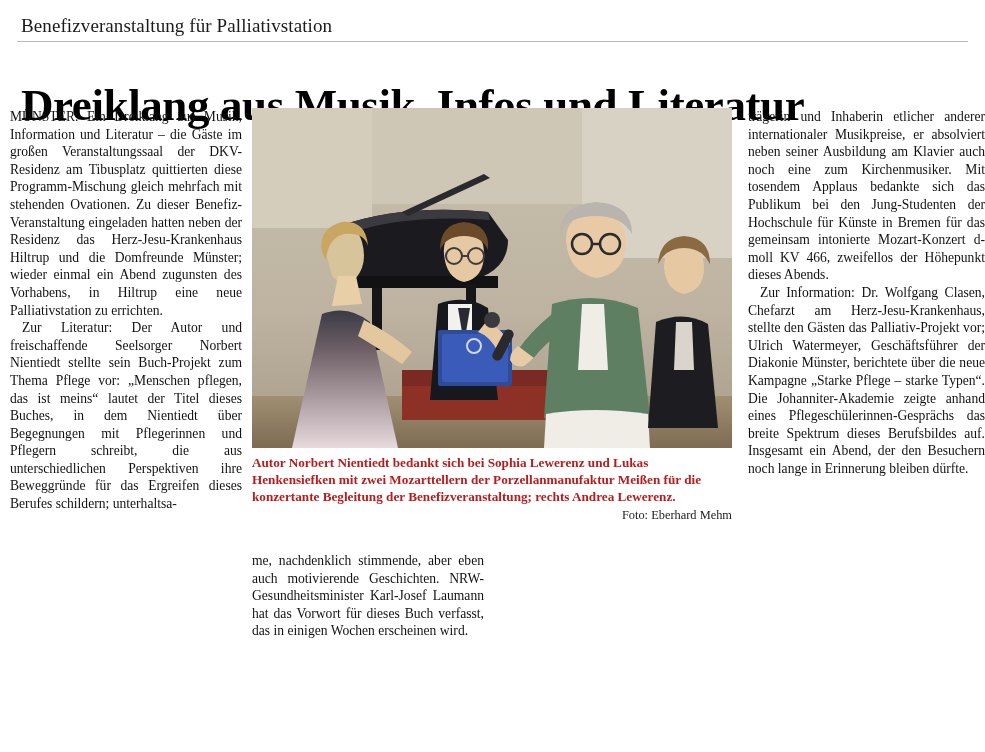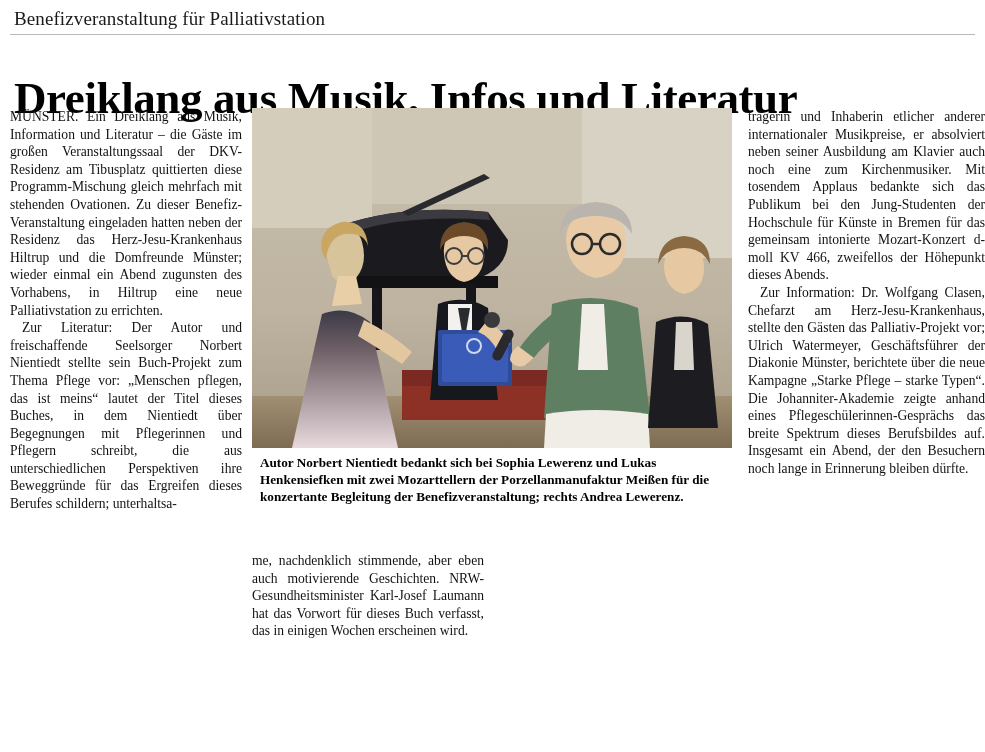--- a/index.html
+++ b/index.html
@@ -11,21 +11,21 @@
     height: 752px;
     background: #ffffff;
     font-family: "Liberation Serif", serif;
     color: #111111;
     overflow: hidden;
   }
   .page {
     position: relative;
     width: 985px;
     height: 752px;
-    padding: 0;
+    padding: 7px;
     box-sizing: border-box;
   }
 
   
   .kicker {
     font-family: "Liberation Serif", serif;
     font-size: 19px;
     line-height: 22px;
     color: #1a1a1a;
     padding: 8px 0 0 14px;
@@ -114,24 +114,23 @@
     background: #8b8272;
   }
   .photo svg {
     display: block;
   }
   .caption {
     font-family: "Liberation Serif", serif;
     font-weight: bold;
     font-size: 13.2px;
     line-height: 17.2px;
-    color: #000000;
+    color: #b91c1c;
     margin-top: 6px;
     text-align: left;
-    margin-left: 8px;
   }
   .credit {
     font-family: "Liberation Serif", serif;
     font-weight: normal;
     font-size: 12.4px;
     line-height: 16px;
     color: #222;
     text-align: right;
     margin-top: 1px;
   }
@@ -250,20 +249,21 @@
           <g>
             <path d="M404 214 Q432 202 456 216 L466 320 L396 320 Z" fill="#1d1d21"></path>
             <path d="M424 214 L440 214 L442 262 L422 262 Z" fill="#d9d4cc"></path>
             <path d="M412 160 Q412 138 432 136 Q452 138 452 160 Q452 182 432 186 Q414 182 412 160 Z" fill="#e6c9a3"></path>
             <path d="M406 156 Q408 130 432 128 Q458 130 458 156 Q450 140 432 140 Q414 140 406 156 Z" fill="#8a6a42"></path>
           </g>
         </svg>
       </div>
       <div class="caption-wrap">
         <div class="caption">Autor Norbert Nientiedt bedankt sich bei Sophia Lewerenz und Lukas Henkensiefken mit zwei Mozarttellern der Porzellanmanufaktur Meißen für die konzertante Begleitung der Benefizveranstaltung; rechts Andrea Lewerenz.</div>
+        <div class="credit">Foto: Eberhard Mehm</div>
       </div>
     </div>
 
     <div class="col" id="col2">
       <p>me, nachdenklich stimmende, aber eben auch motivierende Geschichten. NRW-Gesundheitsminister Karl-Josef Laumann hat das Vorwort für dieses Buch verfasst, das in einigen Wochen erscheinen wird.</p>
     </div>
 
 
     <div class="col" id="col4">
       <p>trägerin und Inhaberin etlicher anderer internationaler Musikpreise, er absolviert neben seiner Ausbildung am Klavier auch noch eine zum Kirchenmusiker. Mit tosendem Applaus bedankte sich das Publikum bei den Jung-Studenten der Hochschule für Künste in Bremen für das gemeinsam intonierte Mozart-Konzert d-moll KV 466, zweifellos der Höhepunkt dieses Abends.</p>

